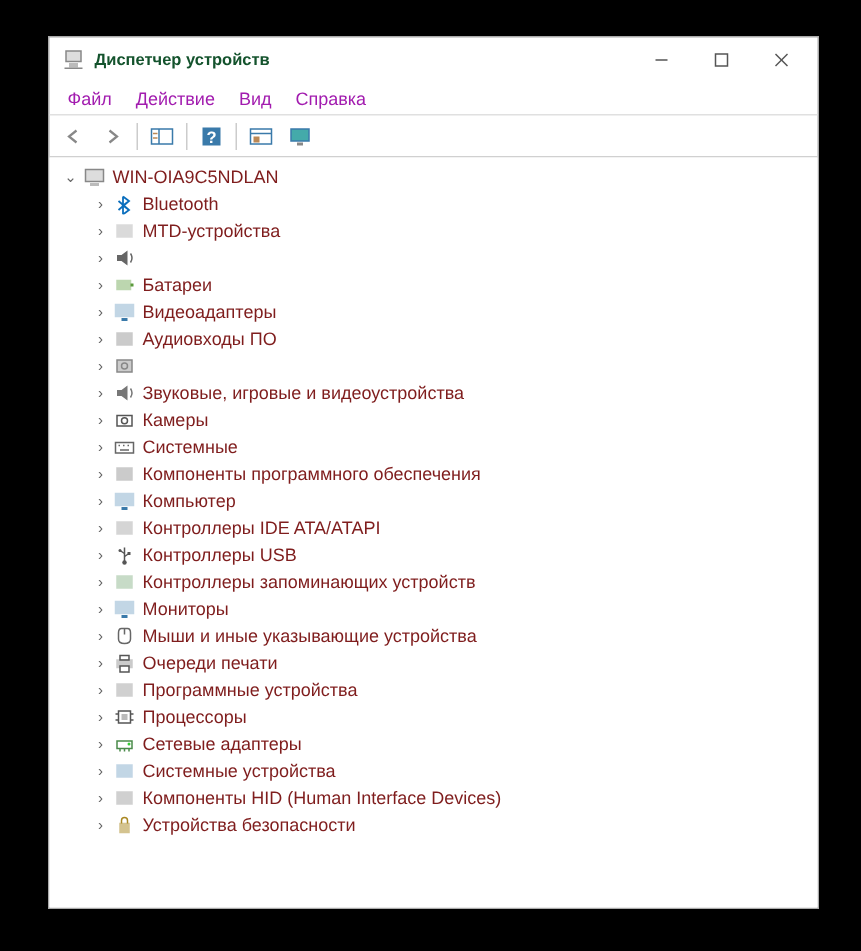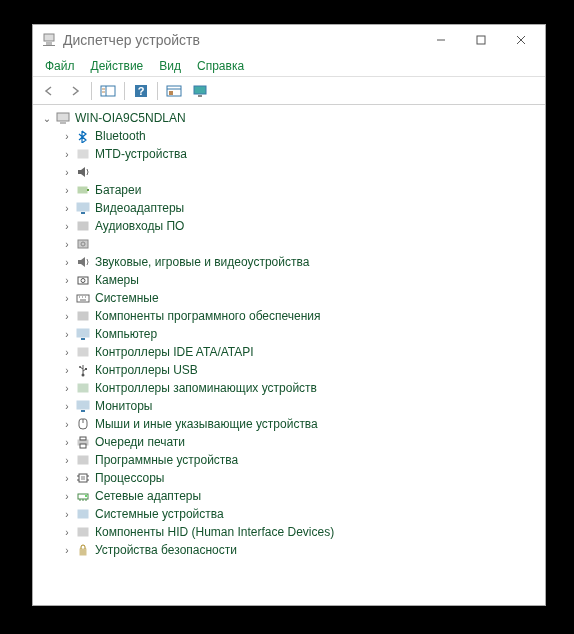--- a/index.html
+++ b/index.html
@@ -1,34 +1,34 @@
 <!DOCTYPE html>
 <html><head>
 <meta charset="utf-8">
 <style>
 * { box-sizing: border-box; margin: 0; padding: 0; }
 body { font-family: "Segoe UI", Tahoma, sans-serif; font-size: 12px; background: #000; width: 574px; height: 634px; position: relative; }
 .window { position: absolute; left: 32px; top: 24px; width: 514px; height: 582px; background: #fff; border: 1px solid #aaa; display: flex; flex-direction: column; }
 .titlebar { height: 30px; display: flex; align-items: center; padding: 0 4px 0 8px; }
 .titlebar-icon { width: 16px; height: 16px; margin-right: 6px; }
-.title-text { color: #737373; font-size: 14px; flex: 1; }
+.title-text { color: #14532d; font-size: 11px; flex: 1; font-weight: bold; }
 .win-controls { display: flex; }
 .win-btn { width: 40px; height: 28px; display: flex; align-items: center; justify-content: center; color: #888; }
 .menubar { height: 22px; display: flex; align-items: center; padding: 0 4px; border-bottom: 1px solid #e0e0e0; }
-.menu-item { padding: 2px 8px; color: #15803d; }
+.menu-item { padding: 2px 8px; color: #a21caf; }
 .toolbar { height: 28px; display: flex; align-items: center; padding: 2px 4px; border-bottom: 1px solid #d0d0d0; gap: 2px; }
 .tb-btn { width: 24px; height: 22px; display: flex; align-items: center; justify-content: center; border: 1px solid transparent; }
 .tb-sep { width: 1px; height: 18px; background: #ccc; margin: 0 2px; }
 .content { flex: 1; overflow: auto; padding: 4px 2px; background: #fff; }
 .tree-root { list-style: none; }
 .tree-root > li { padding-left: 4px; }
 .root-row { display: flex; align-items: center; height: 18px; }
 .expander { width: 16px; text-align: center; color: #666; font-size: 10px; user-select: none; }
 .node-icon { width: 16px; height: 16px; margin-right: 4px; display: inline-flex; align-items: center; justify-content: center; }
-.node-label { color: #14532d; white-space: nowrap; }
+.node-label { color: #7f1d1d; white-space: nowrap; }
 .children { list-style: none; padding-left: 20px; }
 .children li { display: flex; align-items: center; height: 18px; }
 </style>
 </head>
 <body>
 
 <div class="window">
 
   <div class="titlebar">
     <span class="titlebar-icon">

